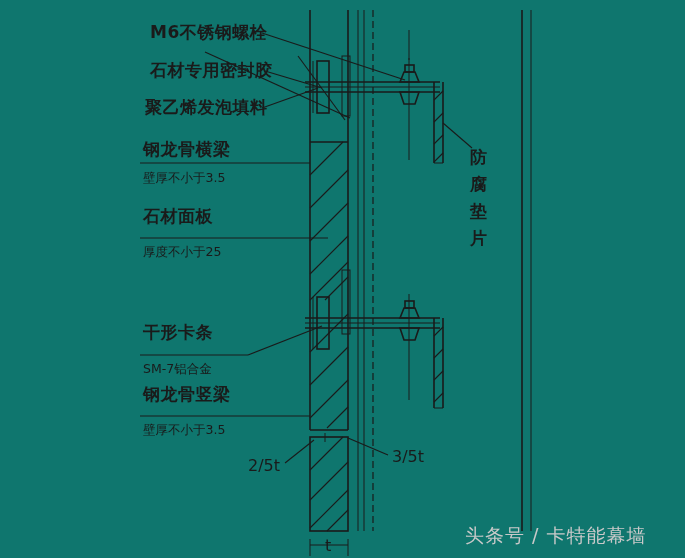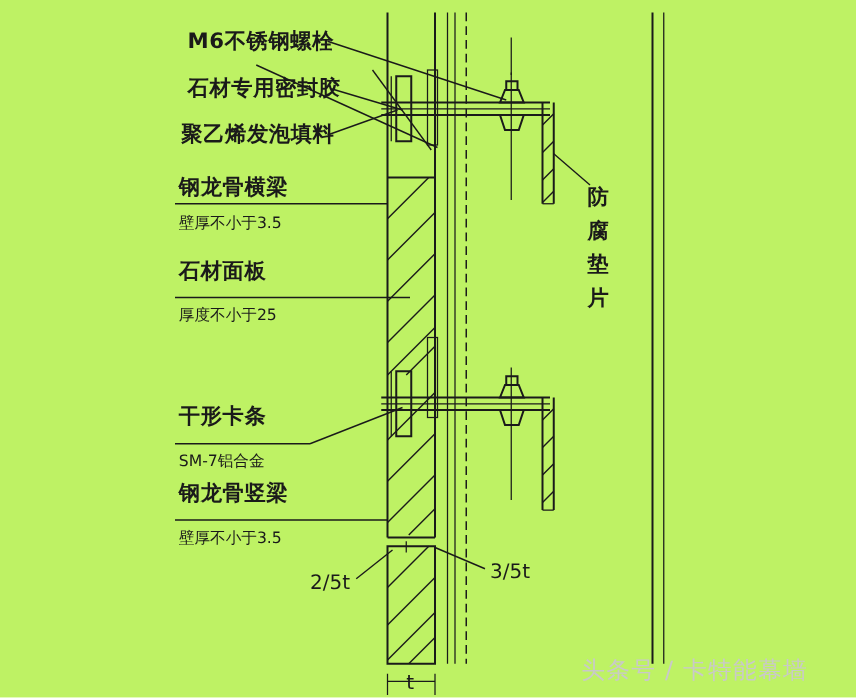--- a/index.html
+++ b/index.html
@@ -4,21 +4,21 @@
 <style>
   html, body {
     margin: 0;
     padding: 0;
     background: #ffffff;
   }
   #page {
     position: relative;
     width: 685px;
     height: 558px;
-    background: #bef264;
+    background: #0f766e;
     overflow: hidden;
     font-family: "DejaVu Sans", "Liberation Sans", sans-serif;
   }
   #drawing {
     position: absolute;
     left: 0;
     top: 0;
     width: 685px;
     height: 558px;
   }

